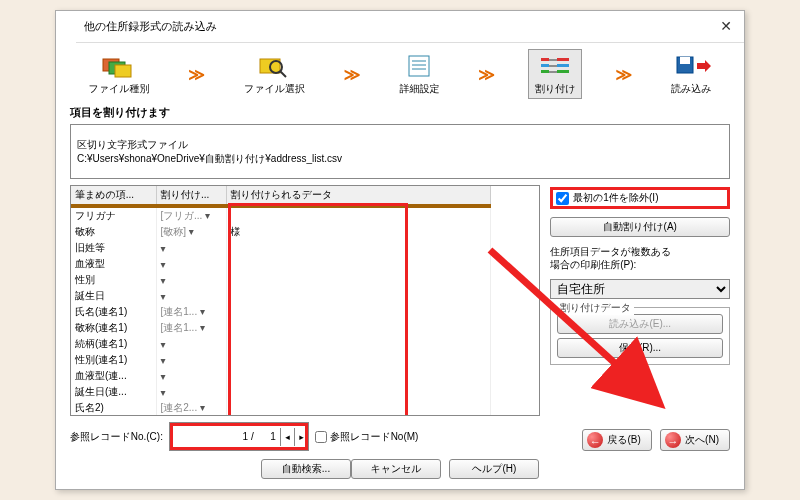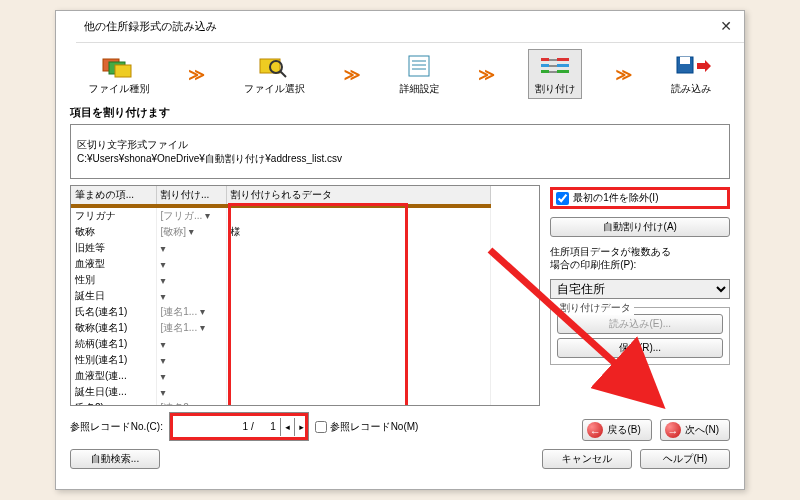--- a/index.html
+++ b/index.html
@@ -198,23 +198,23 @@
   }
   .groupbox .inner { display: flex; flex-direction: column; gap: 4px; }
   select {
     width: 100%;
     font-size: 12px;
     padding: 1px 2px;
     border: 1px solid #888;
   }
   .bottom {
     display: flex;
-    justify-content: space-between;
-    align-items: center;
-    padding: 8px 14px 20px;
+    justify-content: center;
+    align-items: center;
+    padding: 8px 14px 10px;
   }
   .bottom .left-btns, .bottom .right-btns {
     display: flex; gap: 8px;
   }
   .arrow-btn {
     background: linear-gradient(#fdfdfd, #e5e5e5);
     border: 1px solid #888;
     border-radius: 3px;
     padding: 2px 10px 2px 4px;
     font-size: 10px;

